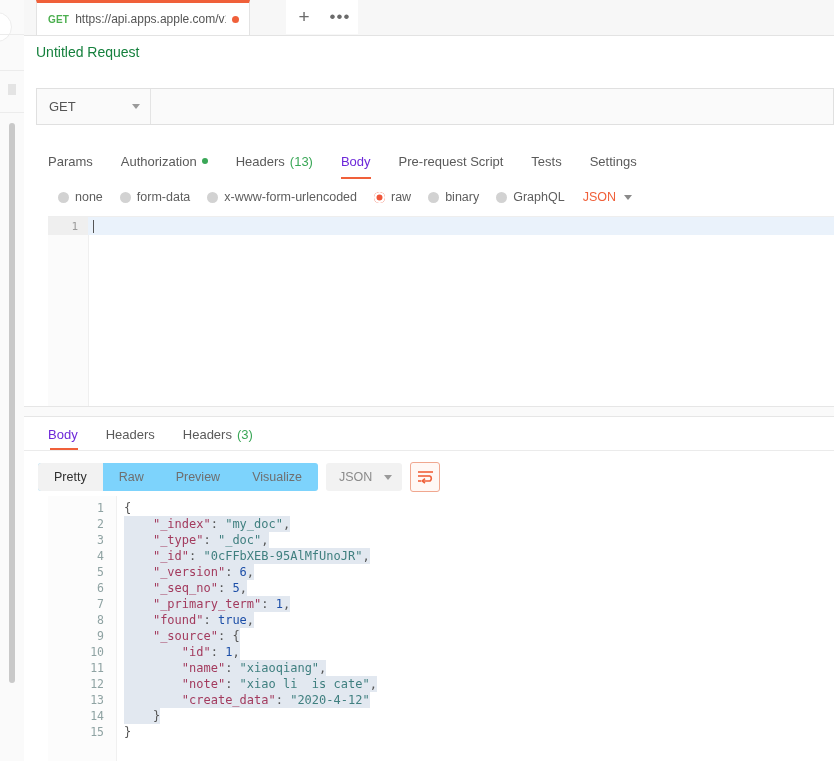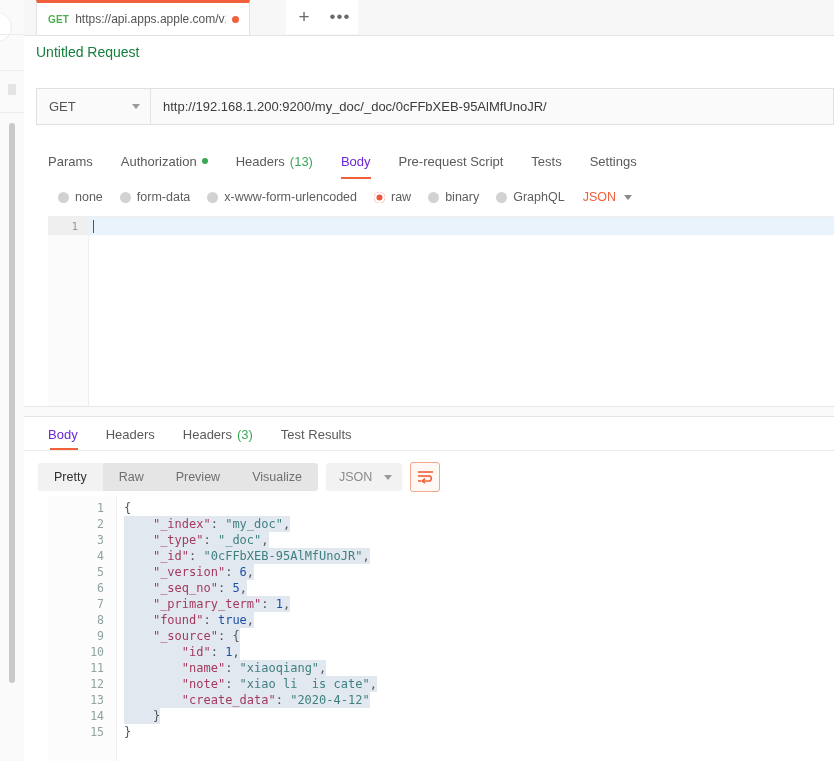--- a/index.html
+++ b/index.html
@@ -329,21 +329,21 @@
   
   .resp-toolbar {
     position: absolute;
     left: 14px; top: 462px;
     display: flex;
     align-items: center;
     gap: 8px;
   }
   .seg {
     display: flex;
-    background: #e5e5e5;
+    background: #7dd3fc;
     border-radius: 3px;
     overflow: hidden;
     height: 28px;
   }
   .seg .segitem {
     padding: 0 16px;
     display: flex;
     align-items: center;
     font-size: 12.5px;
     color: #6f6f6f;
@@ -451,23 +451,20 @@
     </div>
   </div>
 
   <div class="req-title">Untitled Request</div>
 
   <div class="urlbar">
     <div class="method-select">
       <span>GET</span>
       <span class="caret"></span>
     </div>
-    <div class="url-input">
-      <span>http://192.168.1.200:9200/my_doc/_doc/0cFFbXEB-95AlMfUnoJR/</span>
-    </div>
   </div>
 
   <div class="req-tabs">
     <div class="rt">
       <span>Params</span>
     </div>
     <div class="rt">
       <span>Authorization</span>
       <span class="greendot"></span>
     </div>
@@ -534,23 +531,20 @@
   <div class="resp-tabs">
     <div class="rt active">
       <span>Body</span>
     </div>
     <div class="rt">
       <span>Headers</span>
     </div>
     <div class="rt">
       <span>Headers</span>
       <span class="count">(3)</span>
-    </div>
-    <div class="rt">
-      <span>Test Results</span>
     </div>
   </div>
   <div class="resp-tabs-rule"></div>
 
   <div class="resp-toolbar">
     <div class="seg">
       <div class="segitem active">
         <span>Pretty</span>
       </div>
       <div class="segitem">

